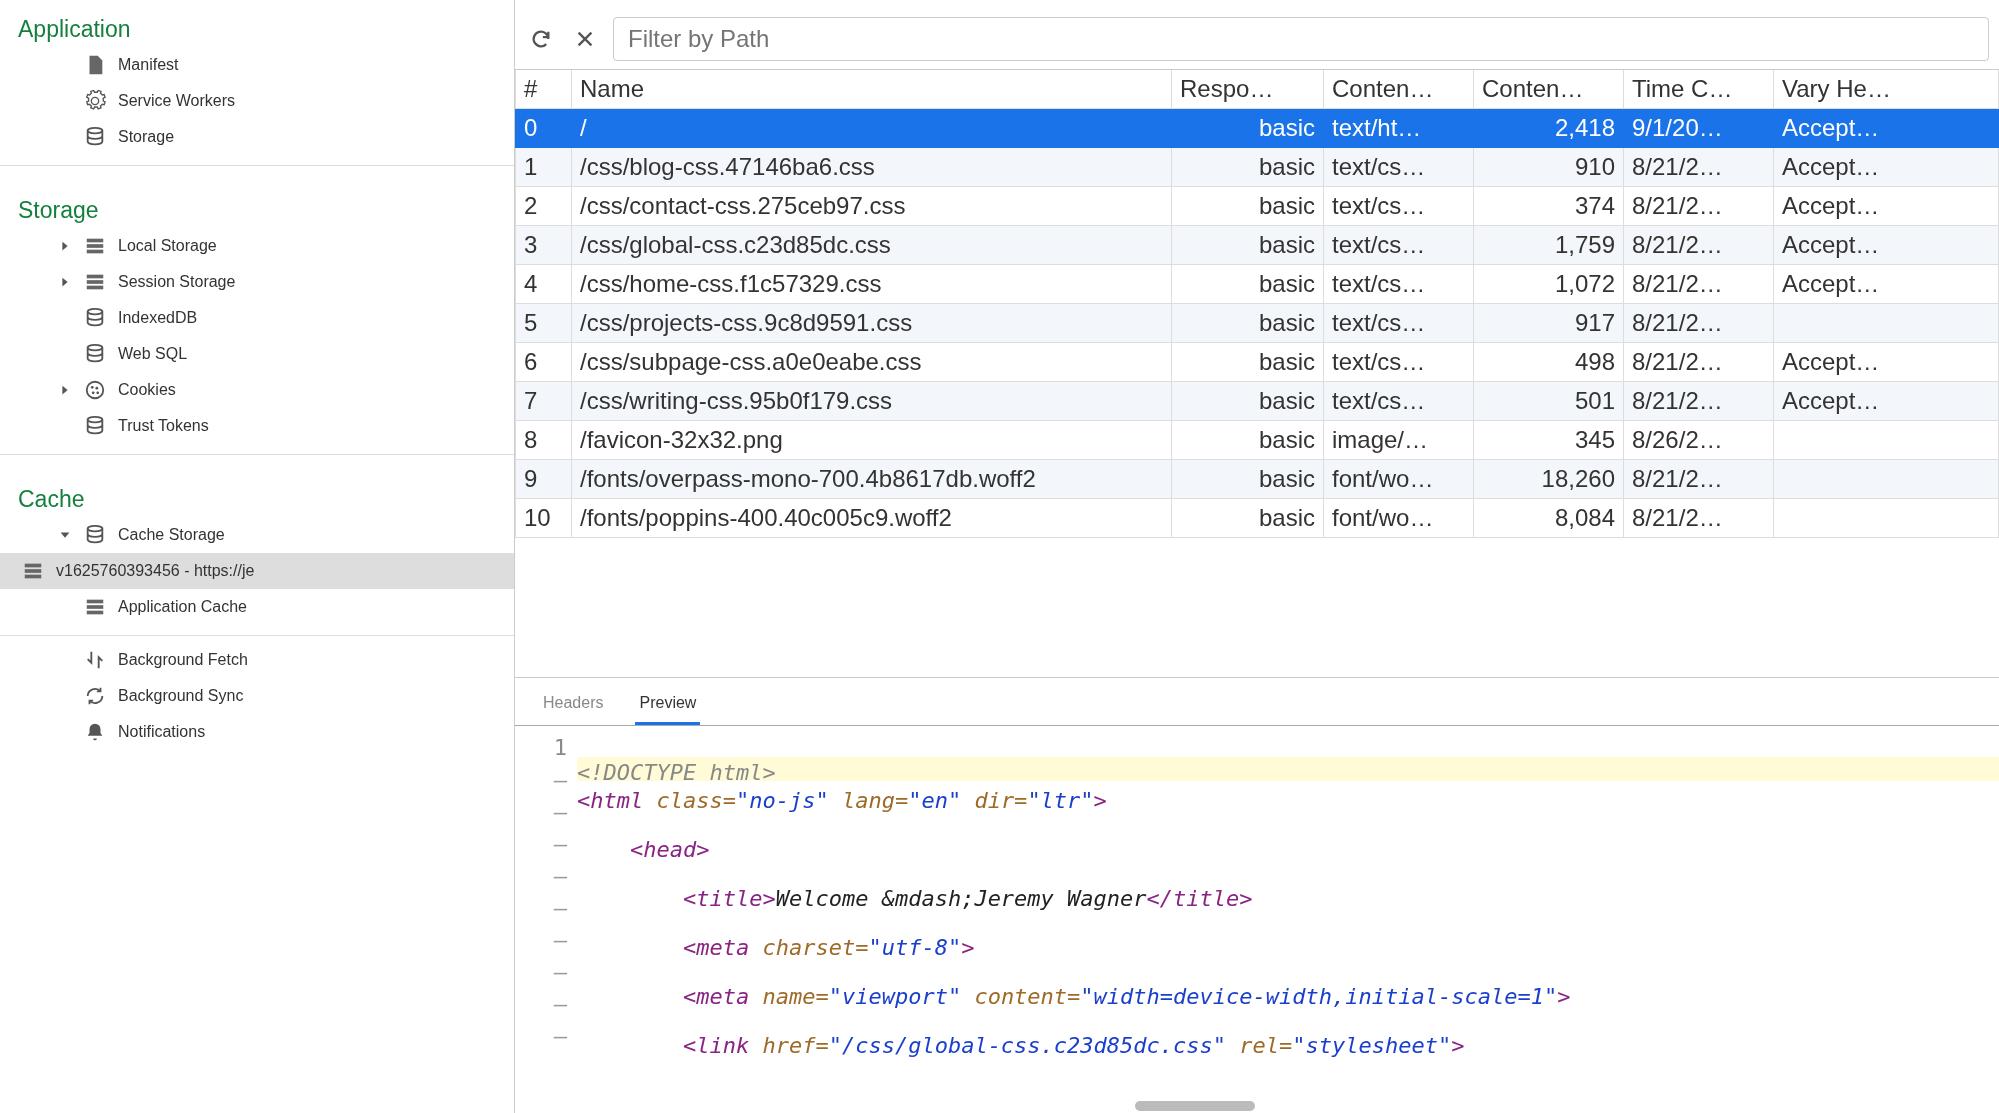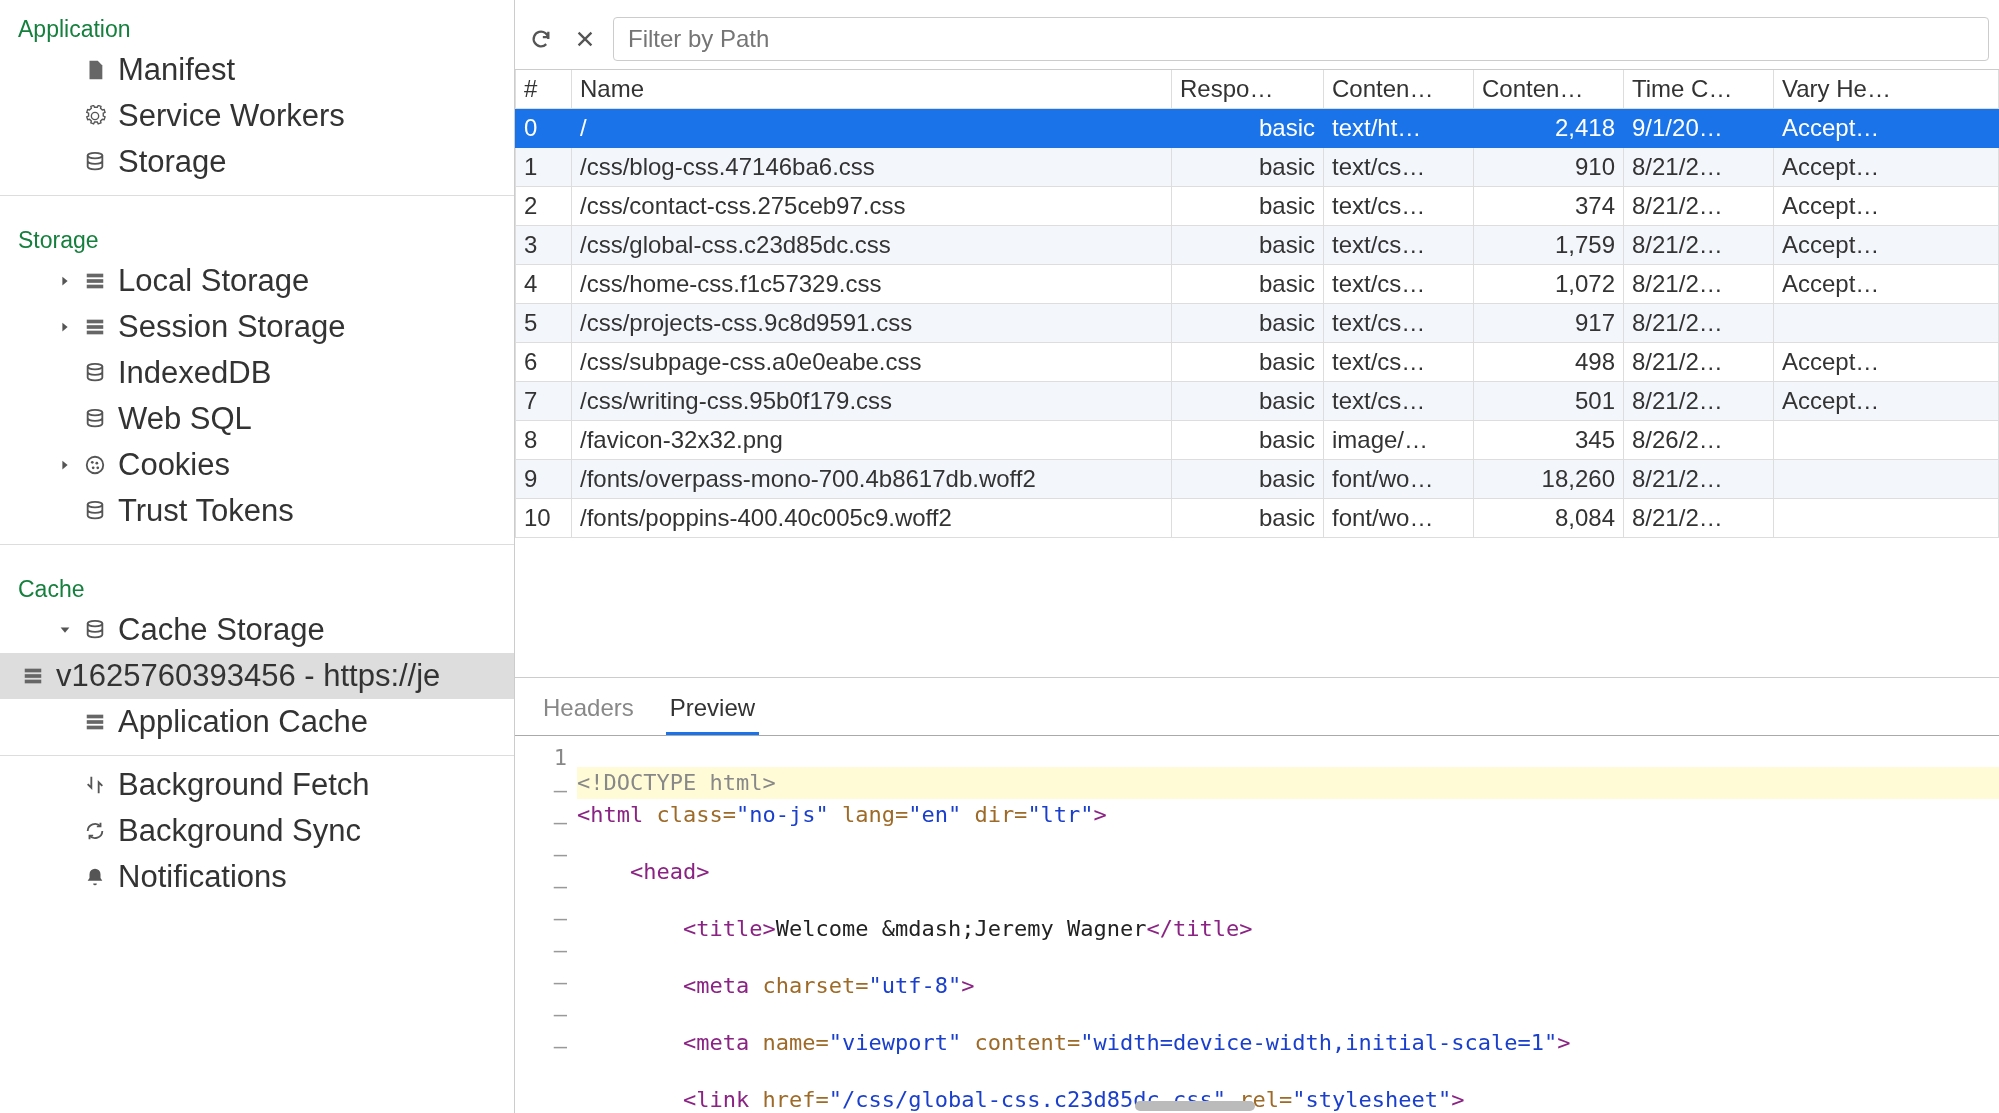--- a/index.html
+++ b/index.html
@@ -24,21 +24,21 @@
   color: #15803d;
 }
 .section-header.top { padding-top: 16px; }
 .separator { height: 1px; background: #ddd; margin: 10px 0 6px; }
 .tree-item {
   display: flex;
   align-items: center;
   padding: 5px 18px 5px 40px;
   gap: 10px;
   cursor: pointer;
-  font-size: 31px;
+  font-size: 16px;
   color: #333;
   white-space: nowrap;
   overflow: hidden;
 }
 .tree-item.level2 { padding-left: 58px; }
 .tree-item.level3 { padding-left: 88px; }
 .tree-item.selected { background: #ddd; padding-left: 20px; }
 .disclosure {
   width: 14px; height: 14px; display: inline-flex; flex-shrink:0;
 }
@@ -111,21 +111,21 @@
 td.right { text-align: right; }
 
 .detail-tabs {
   display: flex;
   gap: 28px;
   padding: 10px 24px 0;
   border-bottom: 1px solid #aaa;
 }
 .dtab {
   padding: 6px 4px 10px;
-  font-size: 24px;
+  font-size: 16px;
   color: #888;
   cursor: pointer;
 }
 .dtab.active {
   color: #333;
   border-bottom: 3px solid #1a73e8;
 }
 .preview-pane {
   flex: 1;
   overflow: auto;
@@ -143,21 +143,21 @@
 }
 .gutter div { line-height: 32px; height: 32px; }
 .gutter .ln { color:#888; }
 .gutter .dash { color:#999; }
 .code {
   flex:1;
   padding: 6px 0;
   white-space: pre;
   overflow-x:hidden;
 }
-.code .line { line-height: 32px; height:32px; }
+.code .line { line-height: 32px; height:24px;font-style:italic; }
 .code .hl { background: #fffbd6; display:inline-block; width:100%; }
 .t-doctype { color:#888; }
 .t-tag { color:#8a2383; }
 .t-attr { color:#9e6a28; }
 .t-str { color:#1a3fcc; }
 .t-text { color:#222; }
 .scroll-hint {
   position:absolute; bottom:2px; left:620px; width:120px; height:10px; background:#bbb; border-radius:5px;
 }
 </style>

